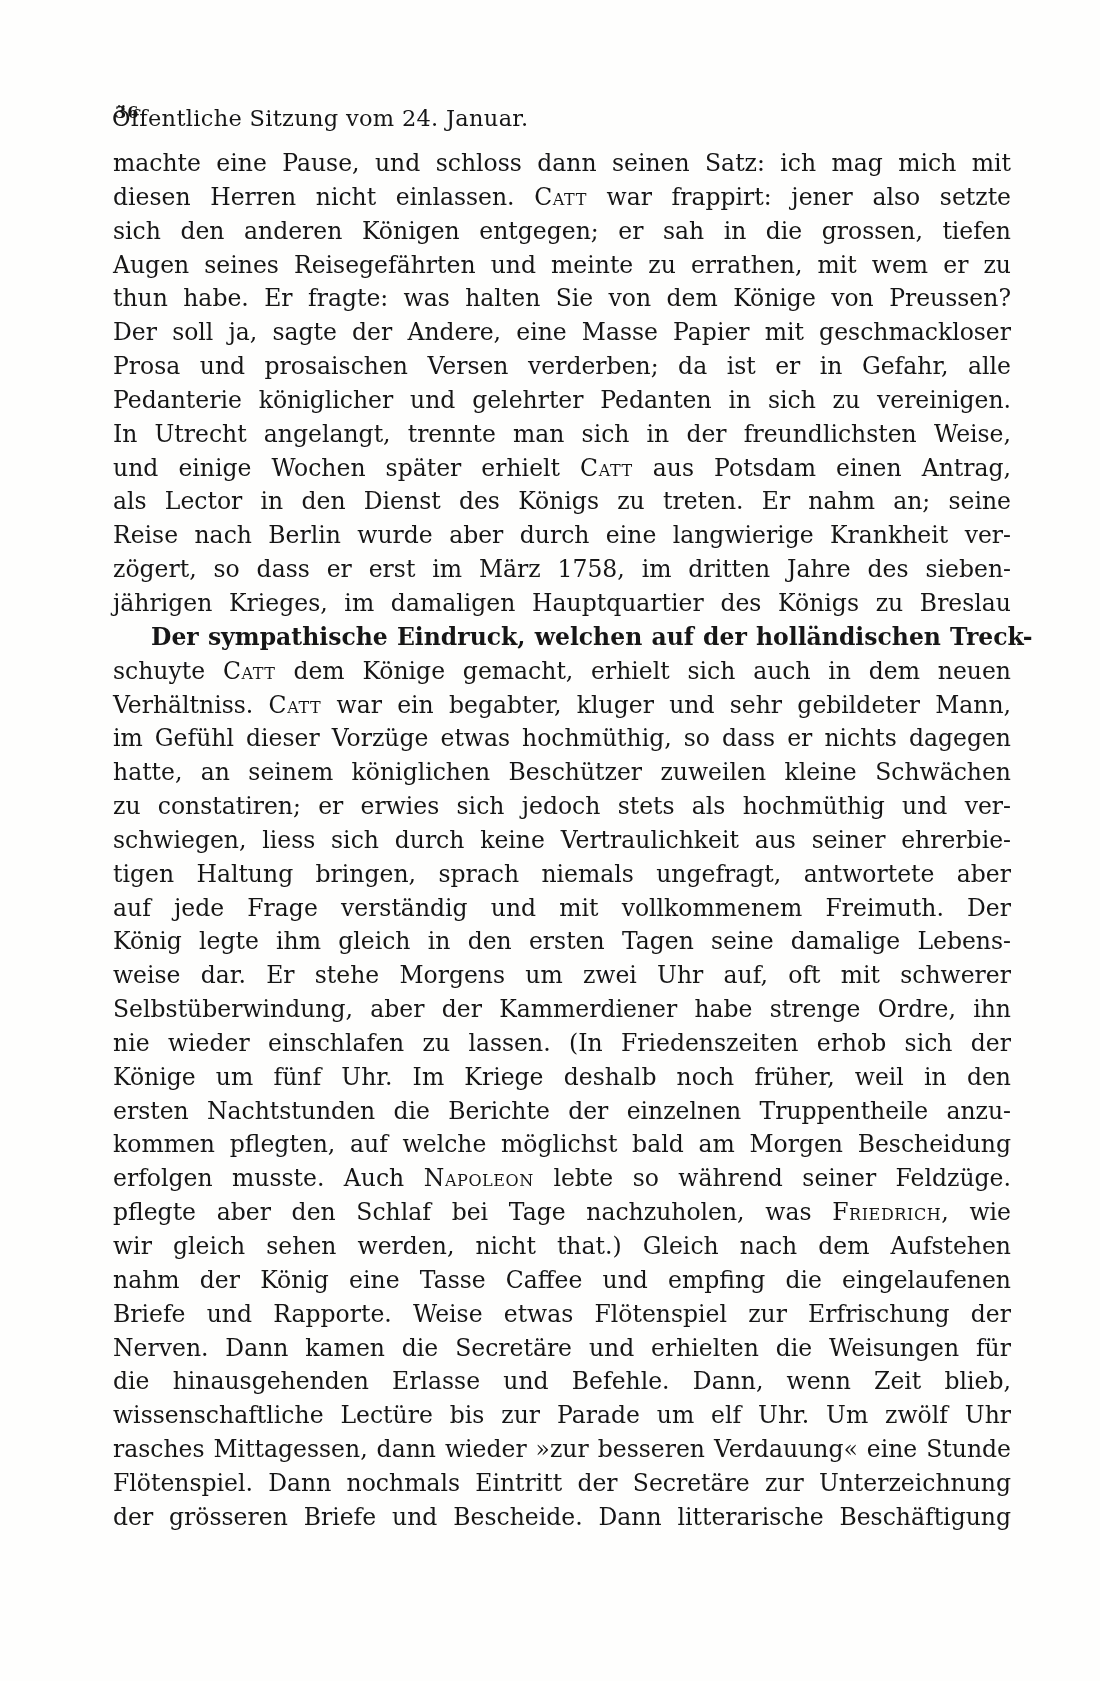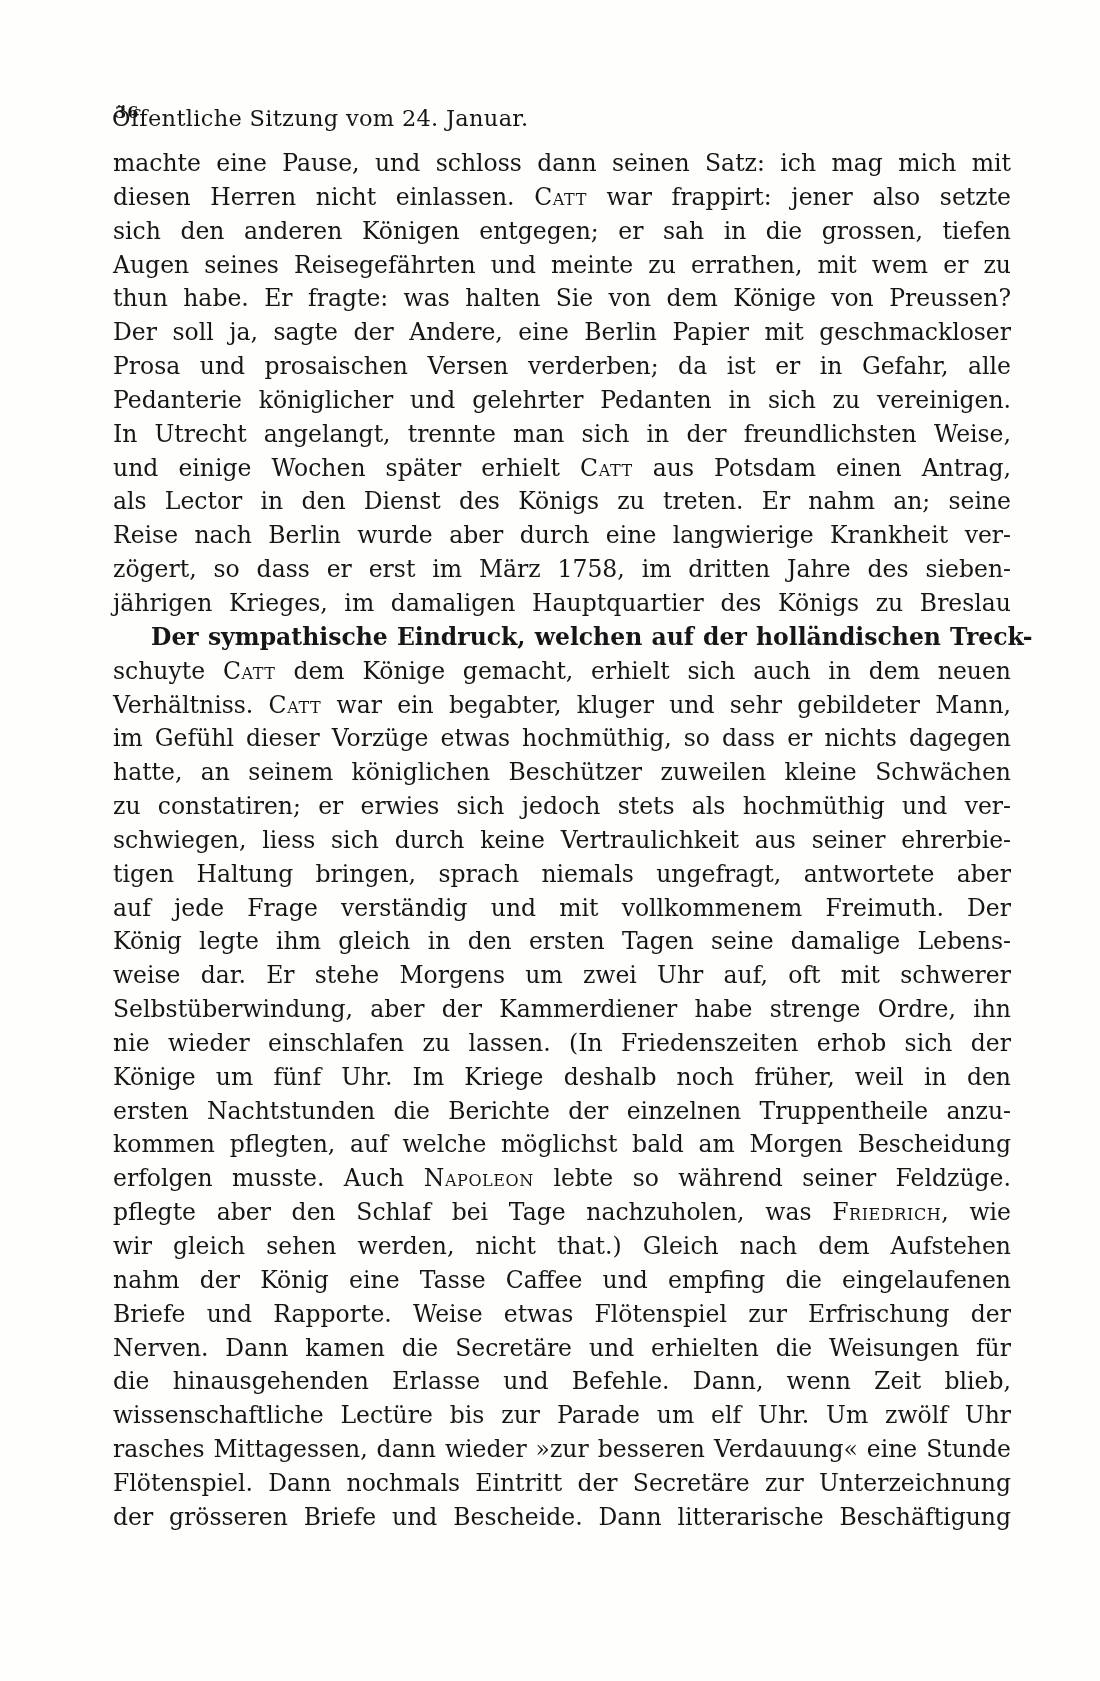--- a/index.html
+++ b/index.html
@@ -74,21 +74,21 @@
     <div class="header-title">Öffentliche Sitzung vom 24. Januar.</div>
   </div>
 
   <div class="text-block">
 
   <div class="line">machte eine Pause, und schloss dann seinen Satz: ich mag mich mit</div>
       <div class="line">diesen Herren nicht einlassen.  <span class="sc">Catt</span> war frappirt: jener also setzte</div>
       <div class="line">sich den anderen Königen entgegen; er sah in die grossen, tiefen</div>
       <div class="line">Augen seines Reisegefährten und meinte zu errathen, mit wem er zu</div>
       <div class="line">thun habe.  Er fragte: was halten Sie von dem Könige von Preussen?</div>
-      <div class="line">Der soll ja, sagte der Andere, eine Berlin Papier mit geschmackloser</div>
+      <div class="line">Der soll ja, sagte der Andere, eine Masse Papier mit geschmackloser</div>
       <div class="line">Prosa und prosaischen Versen verderben; da ist er in Gefahr, alle</div>
       <div class="line">Pedanterie königlicher und gelehrter Pedanten in sich zu vereinigen.</div>
       <div class="line">In Utrecht angelangt, trennte man sich in der freundlichsten Weise,</div>
       <div class="line">und einige Wochen später erhielt <span class="sc">Catt</span> aus Potsdam einen Antrag,</div>
       <div class="line">als Lector in den Dienst des Königs zu treten.  Er nahm an; seine</div>
       <div class="line">Reise nach Berlin wurde aber durch eine langwierige Krankheit ver-</div>
       <div class="line">zögert, so dass er erst im März 1758, im dritten Jahre des sieben-</div>
       <div class="line">jährigen Krieges, im damaligen Hauptquartier des Königs zu Breslau</div>
       <div class="line para-first-indent">Der sympathische Eindruck, welchen auf der holländischen Treck-</div>
       <div class="line">schuyte <span class="sc">Catt</span> dem Könige gemacht, erhielt sich auch in dem neuen</div>

